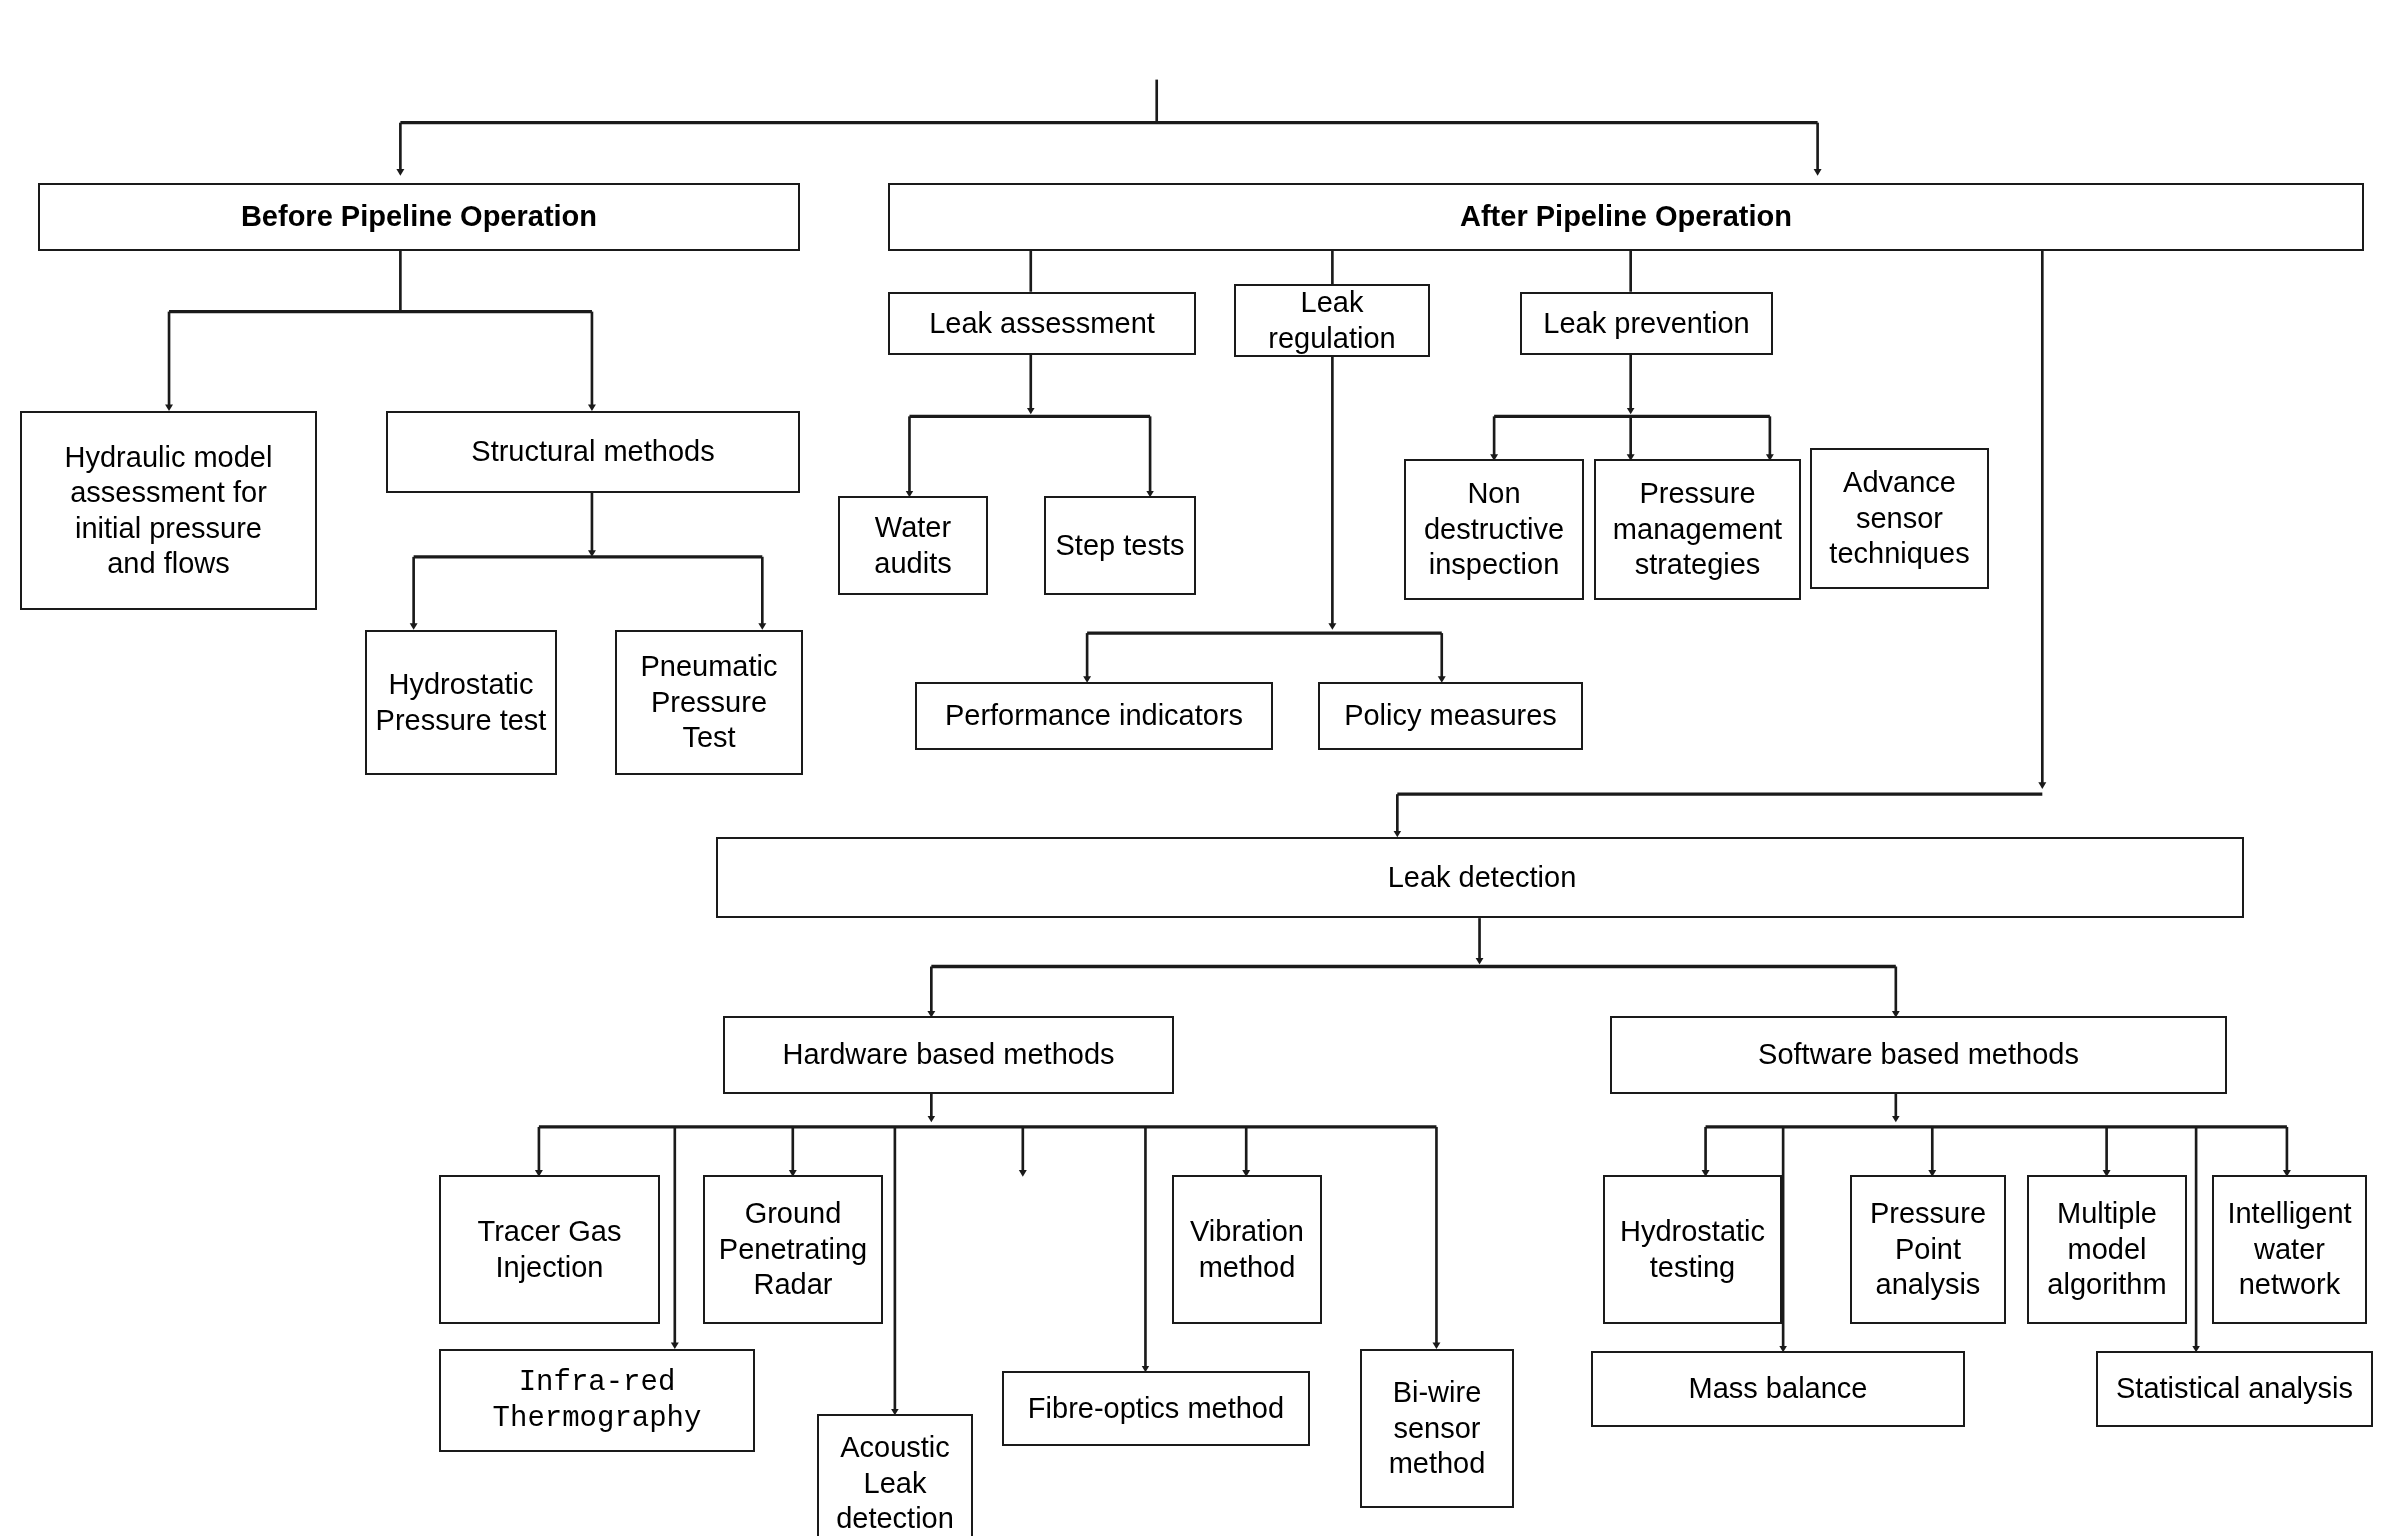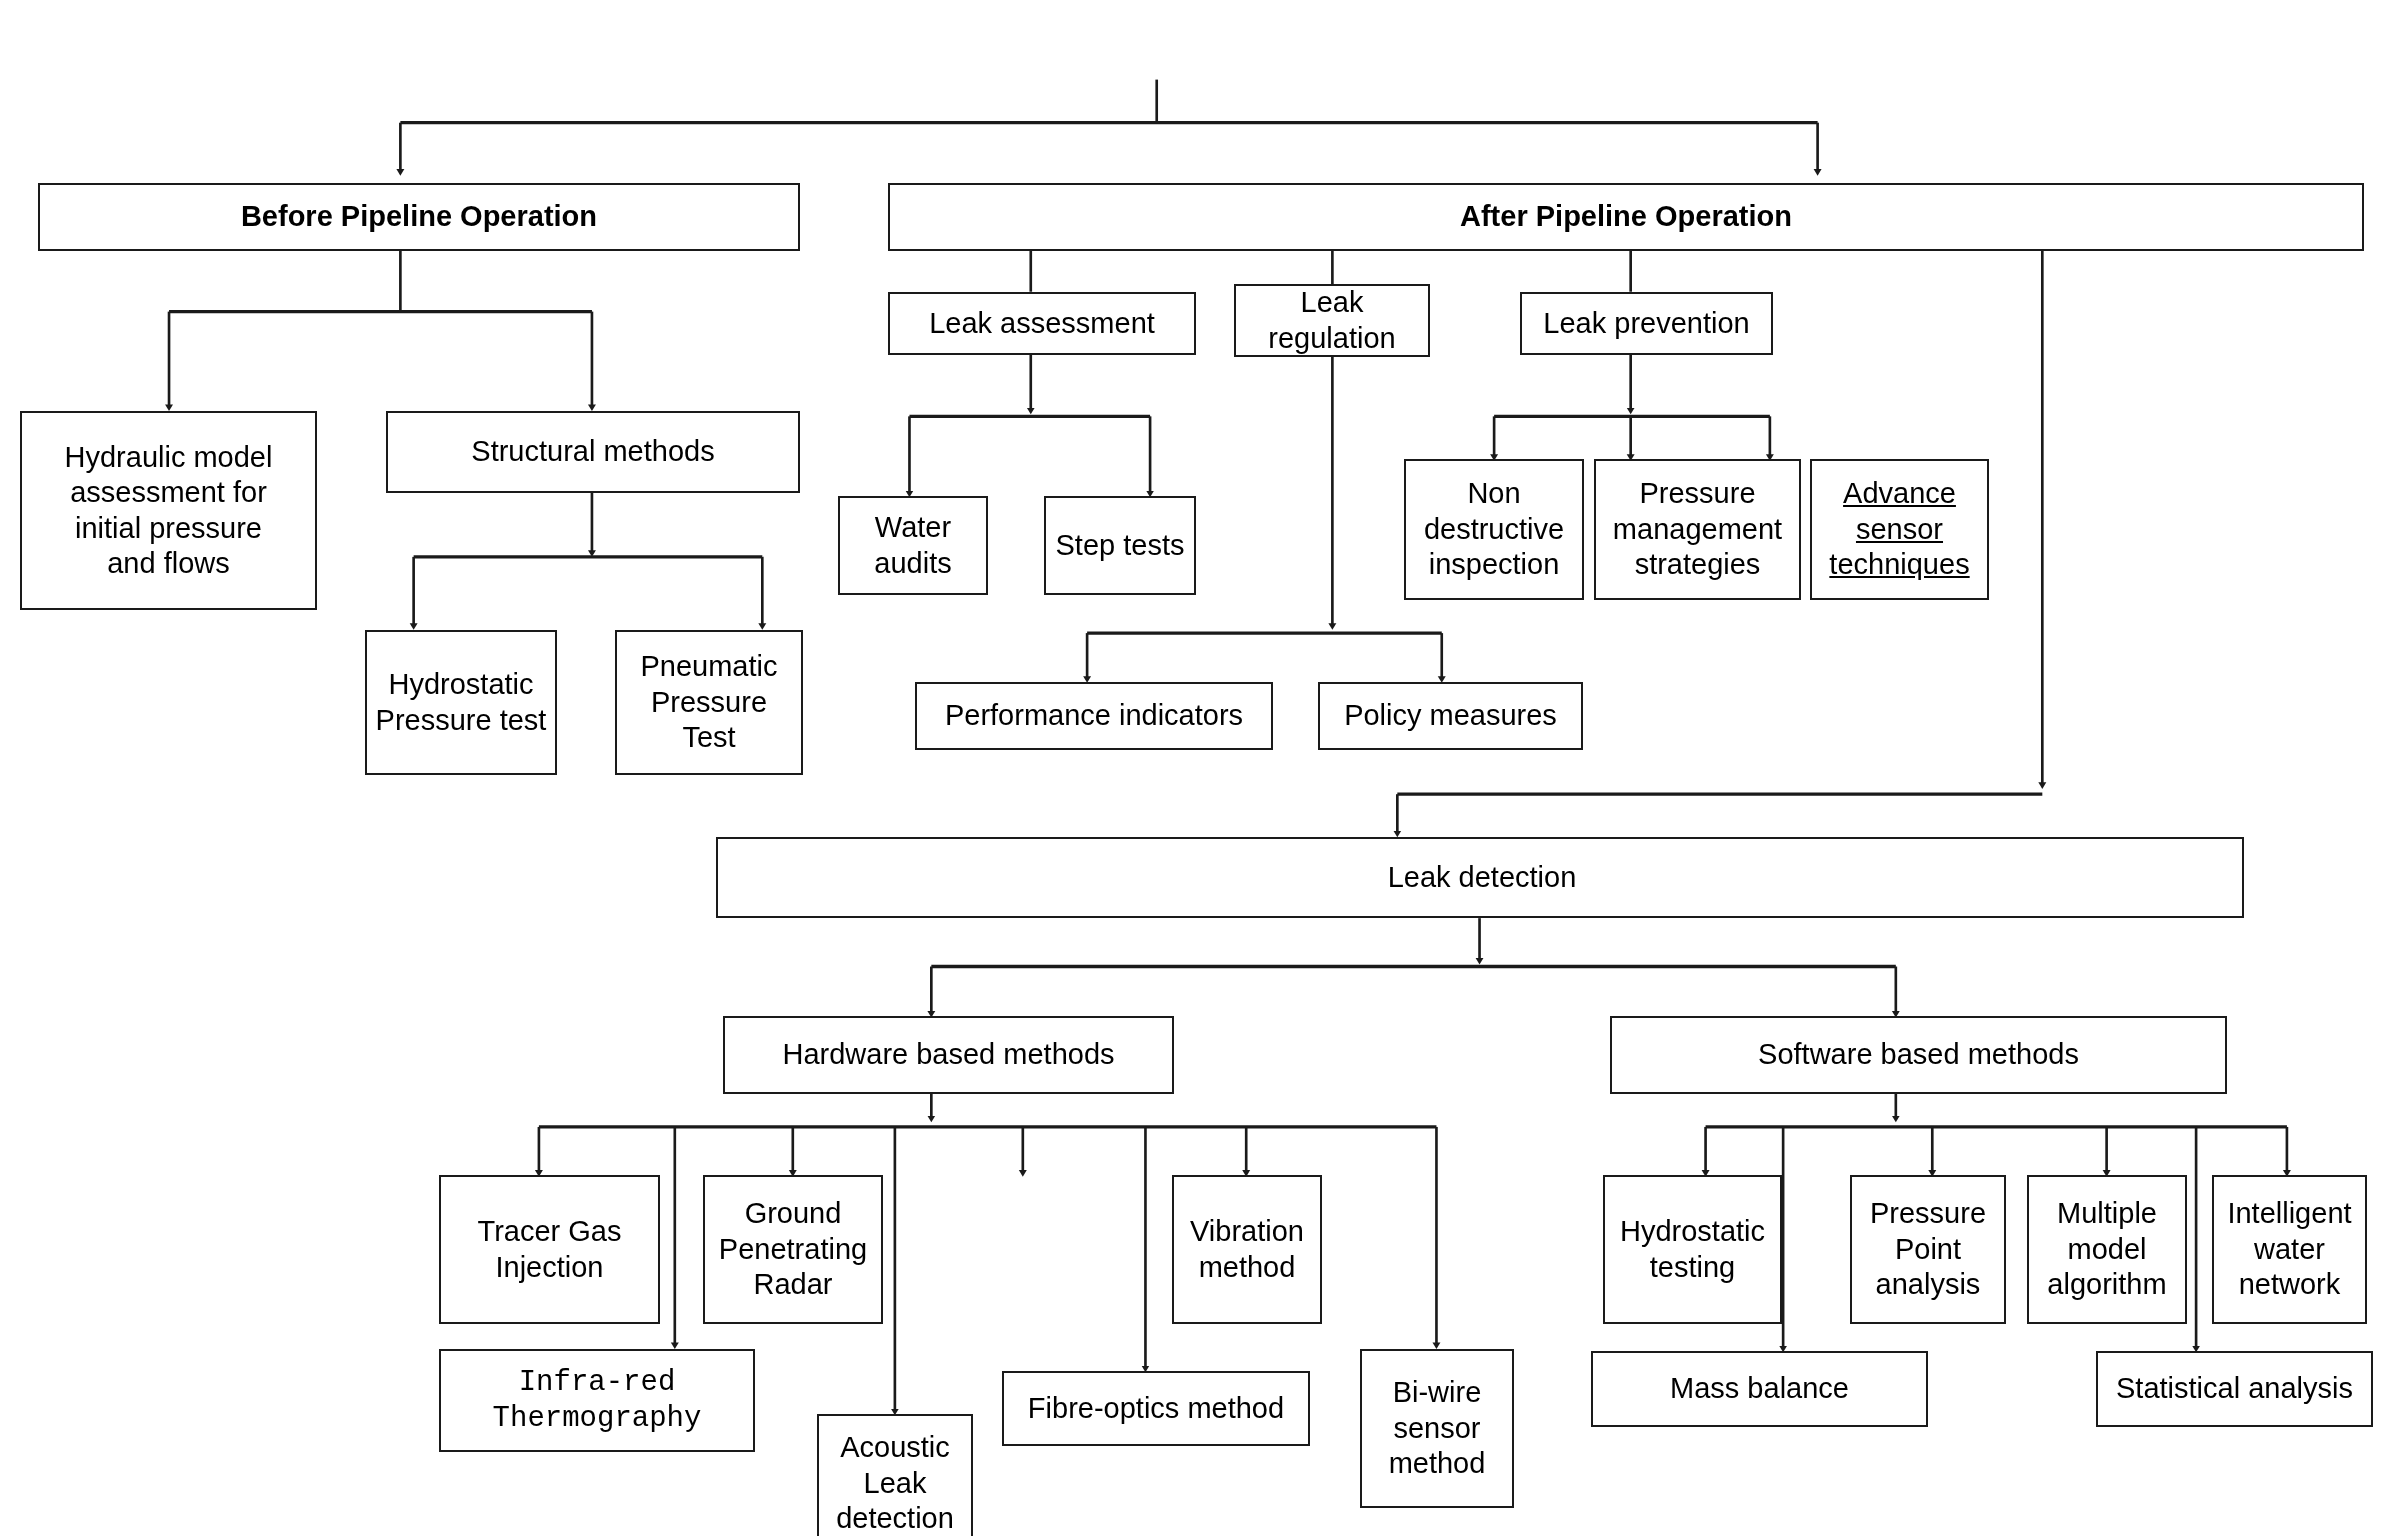--- a/index.html
+++ b/index.html
@@ -147,21 +147,21 @@
   <div class="node" style="left:1318px;top:682px;width:265px;height:68px;">Policy measures</div>
 
   <div class="node" style="left:1404px;top:459px;width:180px;height:141px;">Non
 destructive
 inspection</div>
 
   <div class="node" style="left:1594px;top:459px;width:207px;height:141px;">Pressure
 management
 strategies</div>
 
-  <div class="node" style="left:1810px;top:459px;width:179px;height:141px;text-decoration:underline;">Advance
+  <div class="node" style="left:1810px;top:448px;width:179px;height:141px;">Advance
 sensor
 techniques</div>
 
   <div class="node" style="left:716px;top:837px;width:1528px;height:81px;padding-left:8px;">Leak detection</div>
 
   <div class="node" style="left:723px;top:1016px;width:451px;height:78px;">Hardware based methods</div>
 
   <div class="node" style="left:1610px;top:1016px;width:617px;height:78px;">Software based methods</div>
 
   <div class="node" style="left:439px;top:1175px;width:221px;height:149px;">Tracer Gas
@@ -196,18 +196,18 @@
 analysis</div>
 
   <div class="node" style="left:2027px;top:1175px;width:160px;height:149px;">Multiple
 model
 algorithm</div>
 
   <div class="node" style="left:2212px;top:1175px;width:155px;height:149px;">Intelligent
 water
 network</div>
 
-  <div class="node" style="left:1591px;top:1351px;width:337px;height:76px;">Mass balance</div>
+  <div class="node" style="left:1591px;top:1351px;width:374px;height:76px;">Mass balance</div>
 
   <div class="node" style="left:2096px;top:1351px;width:277px;height:76px;">Statistical analysis</div>
 
 </div>
 
 
 </body></html>

